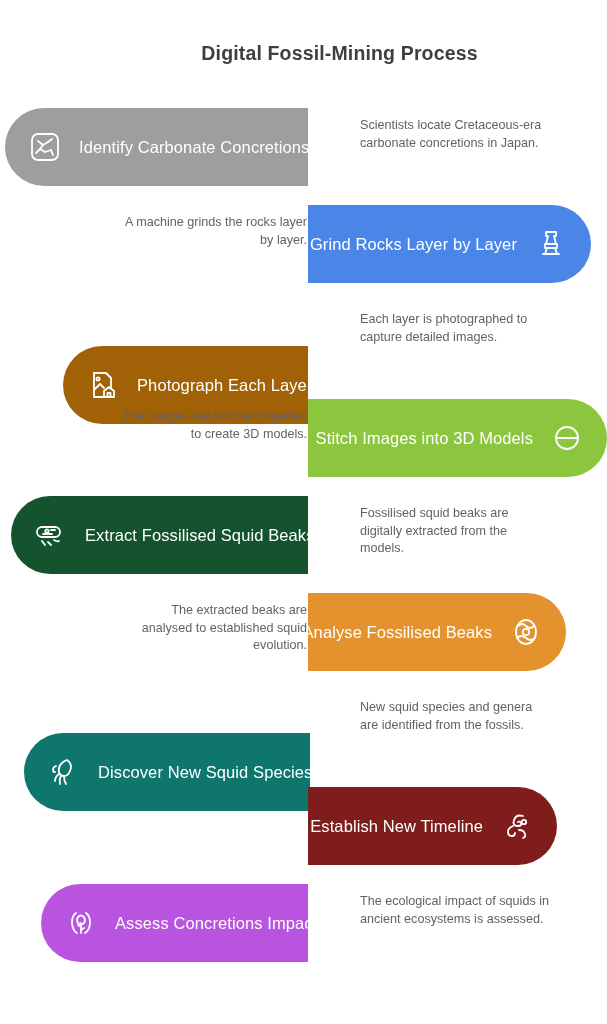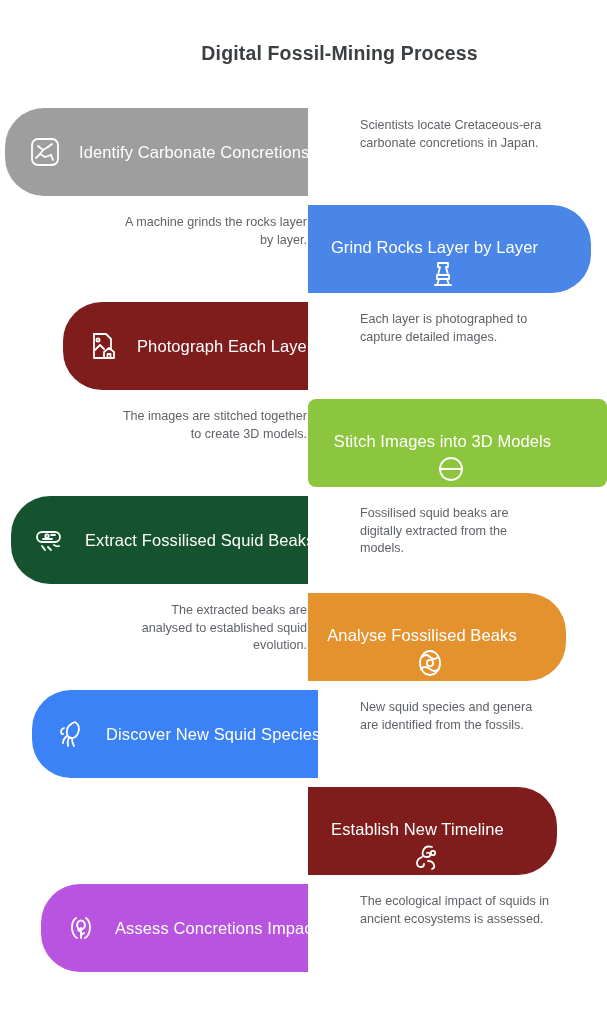--- a/index.html
+++ b/index.html
@@ -36,36 +36,36 @@
   }
   .row {
     position: relative;
     height: 78px;
     margin-bottom: 19px;
   }
   
   .bar {
     position: absolute;
     top: 0;
-    height: 88px;
+    height: 78px;
     display: flex;
     align-items: center;
   }
   .row.left .bar {
     border-radius: 39px 0 0 39px;
     justify-content: flex-start;
     padding-left: 22px;
     padding-right: 18px;
   }
   .row.right .bar {
     border-radius: 0 39px 39px 0;
     justify-content: flex-end;
     padding-right: 22px;
     padding-left: 8px;
-    flex-direction: column;
+    flex-direction: row;
   }
   .bar-icon {
     width: 36px;
     height: 36px;
     flex: 0 0 36px;
     display: flex;
     align-items: center;
     justify-content: center;
   }
   .bar-icon svg { display: block; }
@@ -131,37 +131,37 @@
               <path d="M13 6 h10 v4 h-2 l2 8 h-10 l2-8 h-2 z"></path>
               <path d="M12 18 h12 v4 h-12 z"></path>
               <path d="M14 22 l-2 6 h12 l-2-6"></path>
               <path d="M10 28 h16"></path>
             </svg>
           </span>
         </div>
         <div class="desc">A machine grinds the rocks layer by layer.</div>
       </div>
       <div class="row left">
-        <div class="bar" style="background: #7f1d1d; left: 63px; width: 245px;">
+        <div class="bar" style="background: #a16207; left: 63px; width: 245px; margin-top: 44px;">
           <span class="bar-icon">
             <svg viewBox="0 0 36 36" width="36" height="36" fill="none" stroke="#fff" stroke-width="1.8" stroke-linecap="round" stroke-linejoin="round">
               <path d="M9 6 h12 l5 5 v10"></path>
               <path d="M9 6 v24 h9"></path>
               <circle cx="13" cy="12" r="1.6"></circle>
               <path d="M10 22 l5-5 4 4"></path>
               <path d="M19 30 v-6 l5-4 5 4 v6 z"></path>
               <path d="M22.5 30 v-4 h3 v4"></path>
             </svg>
           </span>
           <span class="bar-label">Photograph Each Layer</span>
         </div>
         <div class="desc">Each layer is photographed to capture detailed images.</div>
       </div>
       <div class="row right">
-        <div class="bar" style="background: rgb(140, 198, 62); left: 308px; width: 299px; border-radius: 8px;">
+        <div class="bar" style="background: rgb(140, 198, 62); left: 308px; width: 299px;">
           <span class="bar-label">Stitch Images into 3D Models</span>
           <span class="bar-icon">
             <svg viewBox="0 0 36 36" width="36" height="36" fill="none" stroke="#fff" stroke-width="1.8" stroke-linecap="round" stroke-linejoin="round">
               <circle cx="18" cy="18" r="11"></circle>
               <path d="M7 18 h22"></path>
             </svg>
           </span>
         </div>
         <div class="desc">The images are stitched together to create 3D models.</div>
       </div>
@@ -190,21 +190,21 @@
               <ellipse cx="18" cy="18" rx="10" ry="12"></ellipse>
               <path d="M10 12 q4 -4 8 0 q4 4 8 0"></path>
               <path d="M9 24 q4 -4 9 0 q5 4 9 0"></path>
               <circle cx="18" cy="18" r="3.2"></circle>
             </svg>
           </span>
         </div>
         <div class="desc">The extracted beaks are analysed to established squid evolution.</div>
       </div>
       <div class="row left">
-        <div class="bar" style="background: #3b82f6; left: 32px; width: 286px;">
+        <div class="bar" style="background: #0f766e; left: 24px; width: 286px; margin-top: 43px;">
           <span class="bar-icon">
             <svg viewBox="0 0 36 36" width="36" height="36" fill="none" stroke="#fff" stroke-width="1.8" stroke-linecap="round" stroke-linejoin="round">
               <path d="M21 6 q6 4 3 11 q-2 5 -6 5 q-4 0 -5 -4 q-1 -6 3 -9 q2 -2 5 -3 z"></path>
               <path d="M15 21 q-2 5 -1 9"></path>
               <path d="M18 22 q0 5 2 8"></path>
               <path d="M13 20 q-4 3 -4 7"></path>
               <path d="M10 12 q-3 1 -3 4 q0 2 2 2"></path>
             </svg>
           </span>
           <span class="bar-label">Discover New Squid Species</span>

